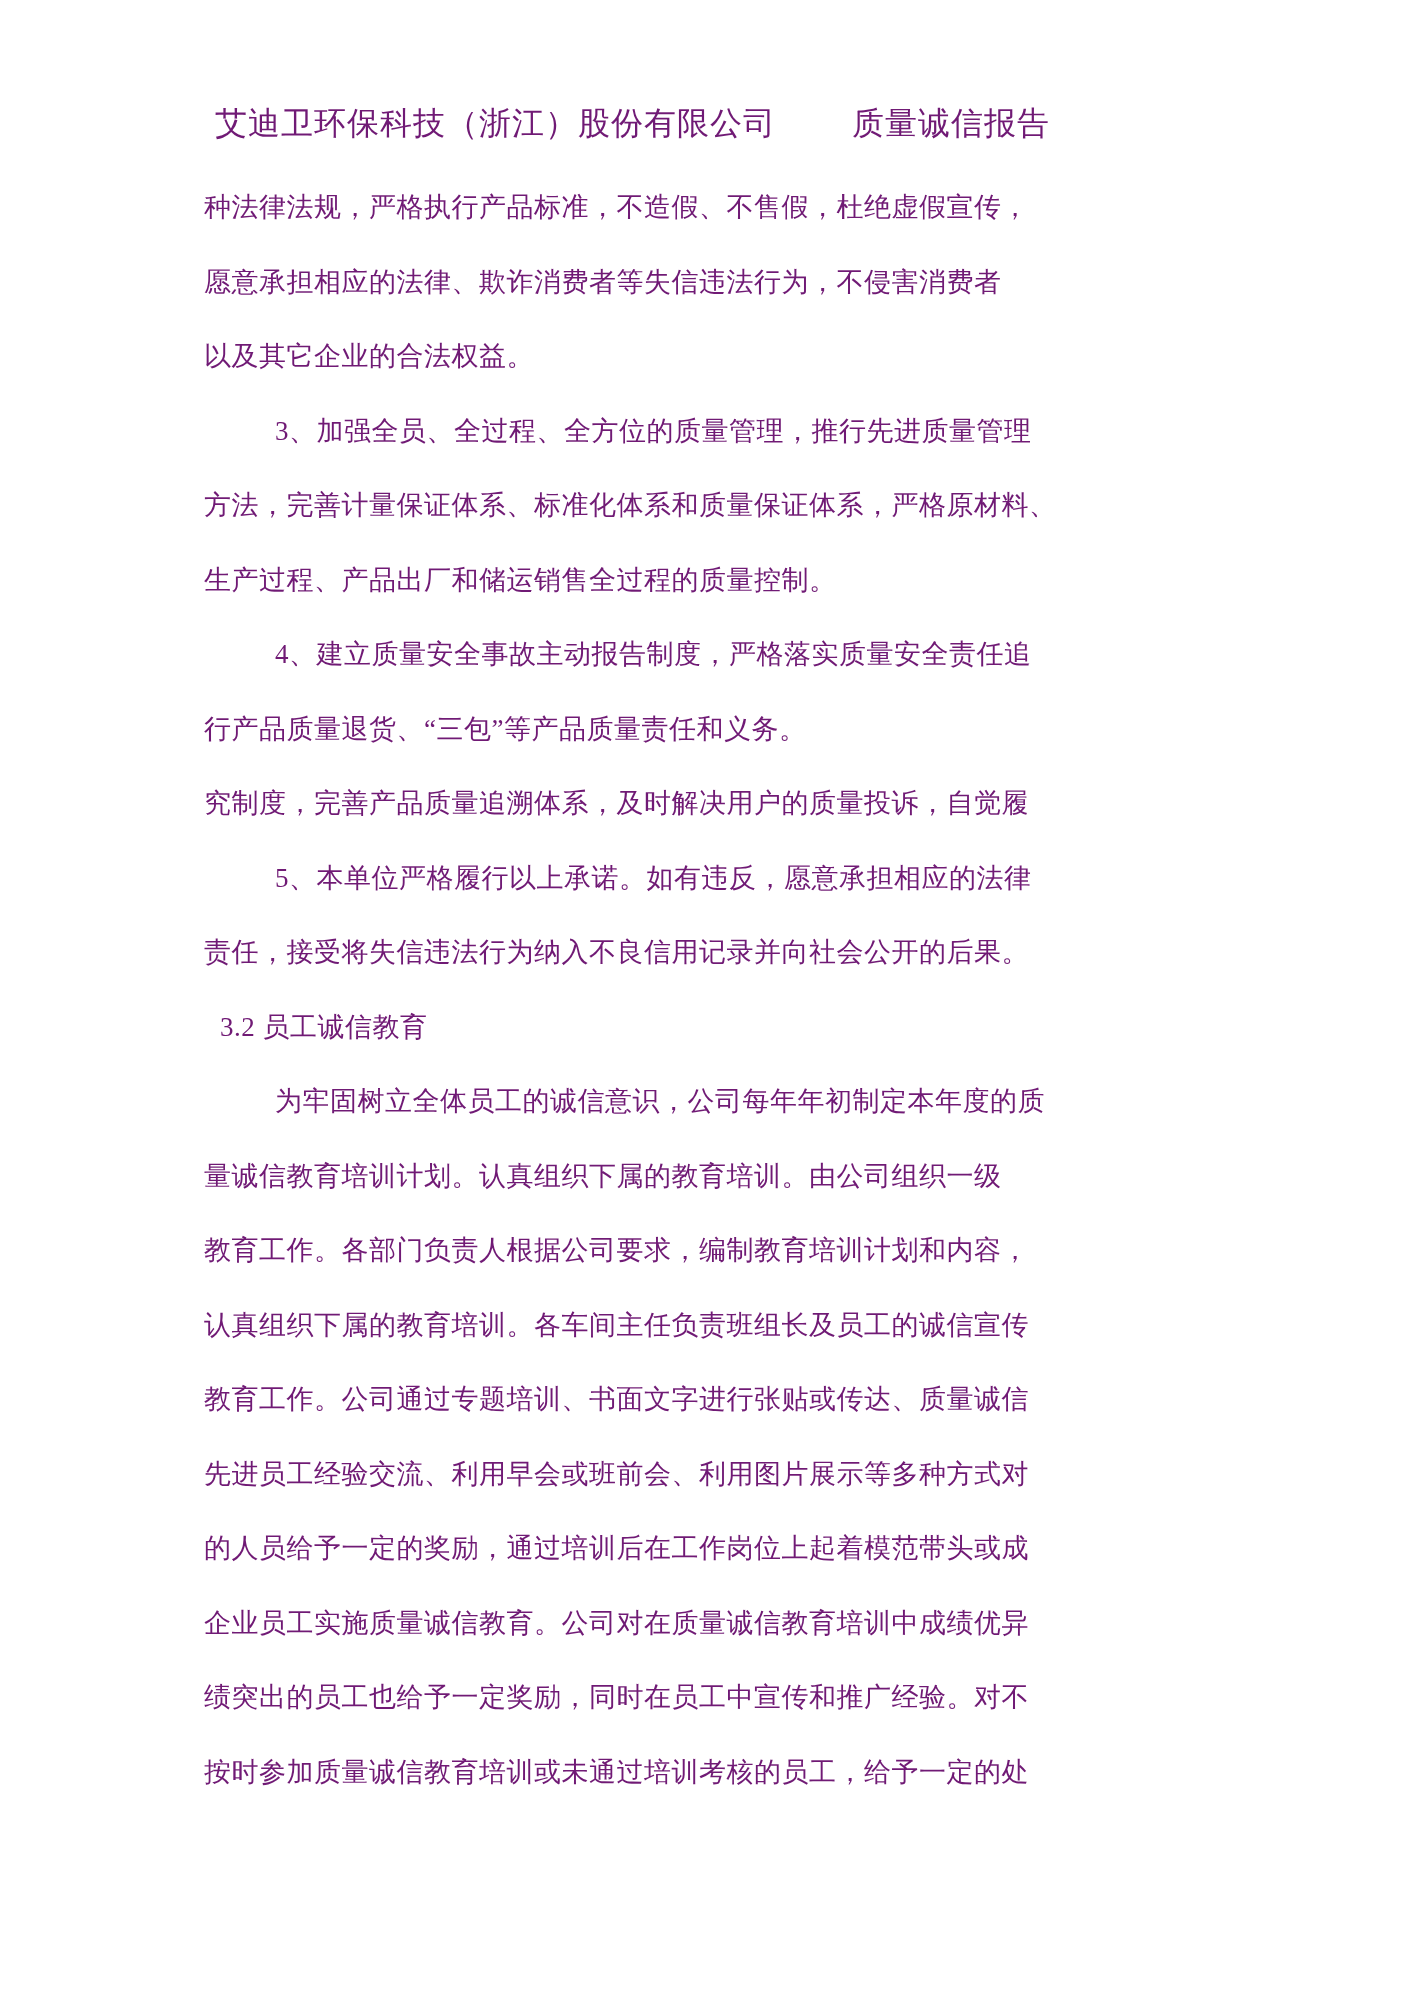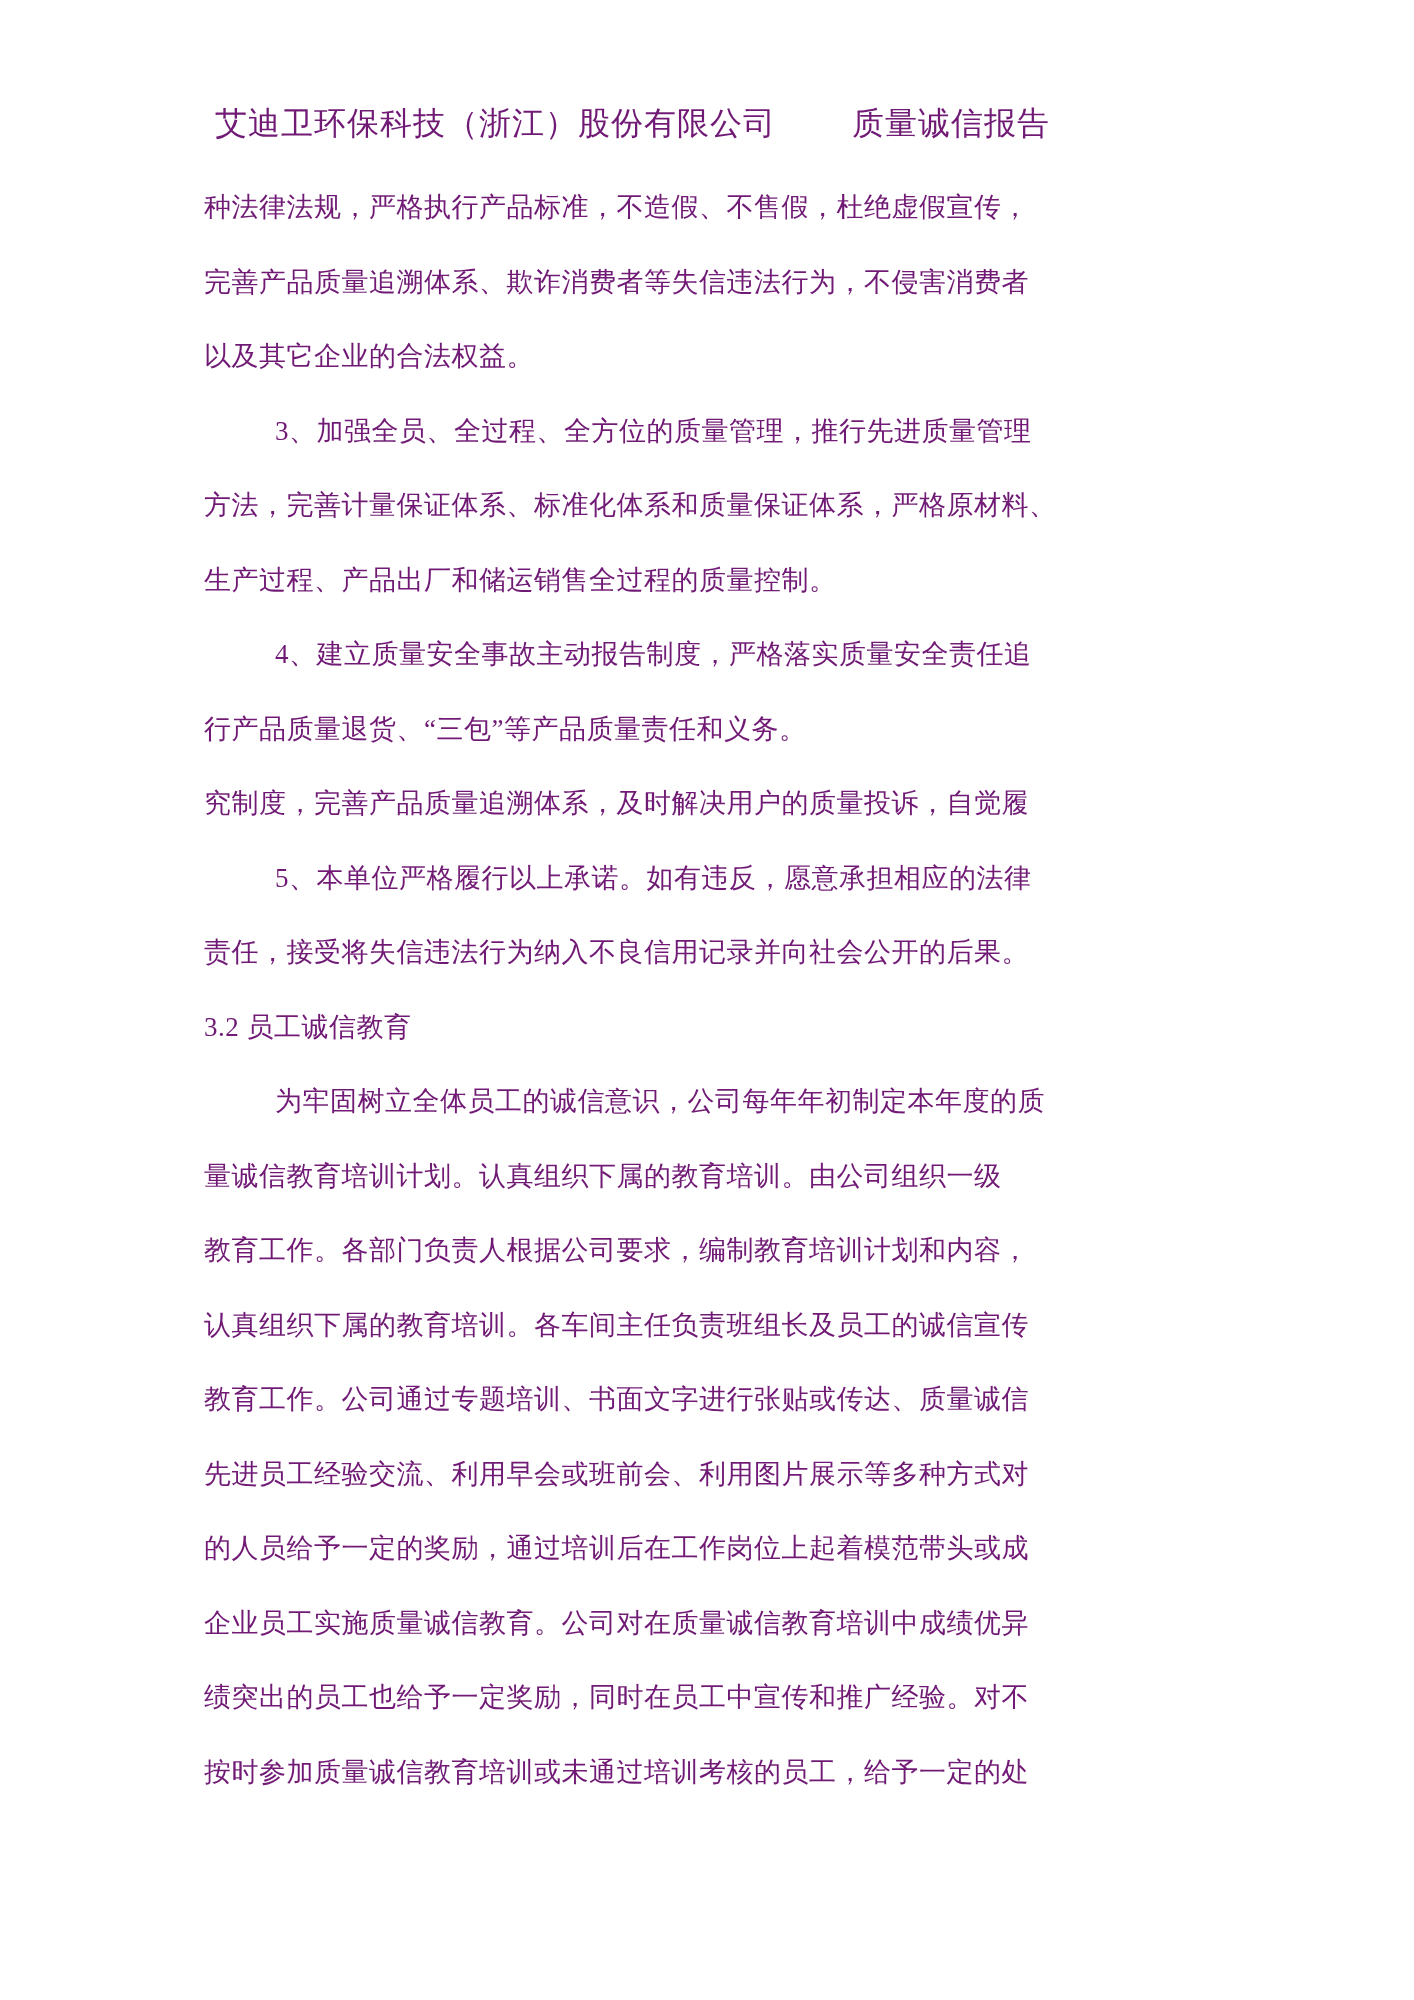--- a/index.html
+++ b/index.html
@@ -40,33 +40,34 @@
   }
   .line {
     height: 74.5px;
     white-space: nowrap;
   }
   .line.indent {
     padding-left: 71px;
   }
   .line.heading {
     letter-spacing: 0.5px;
+    margin-left: 16px;
   }
 </style>
 </head>
 <body>
 
 <div class="page">
   <div class="header">
     <span>艾迪卫环保科技（浙江）股份有限公司</span><span class="doc-title">质量诚信报告</span>
   </div>
 
   <div class="body-text">
       <div class="line">种法律法规，严格执行产品标准，不造假、不售假，杜绝虚假宣传，</div>
-      <div class="line">完善产品质量追溯体系、欺诈消费者等失信违法行为，不侵害消费者</div>
+      <div class="line">愿意承担相应的法律、欺诈消费者等失信违法行为，不侵害消费者</div>
       <div class="line">以及其它企业的合法权益。</div>
       <div class="line indent">3、加强全员、全过程、全方位的质量管理，推行先进质量管理</div>
       <div class="line">方法，完善计量保证体系、标准化体系和质量保证体系，严格原材料、</div>
       <div class="line">生产过程、产品出厂和储运销售全过程的质量控制。</div>
       <div class="line indent">4、建立质量安全事故主动报告制度，严格落实质量安全责任追</div>
       <div class="line">行产品质量退货、“三包”等产品质量责任和义务。</div>
       <div class="line">究制度，完善产品质量追溯体系，及时解决用户的质量投诉，自觉履</div>
       <div class="line indent">5、本单位严格履行以上承诺。如有违反，愿意承担相应的法律</div>
       <div class="line">责任，接受将失信违法行为纳入不良信用记录并向社会公开的后果。</div>
       <div class="line heading">3.2 员工诚信教育</div>

